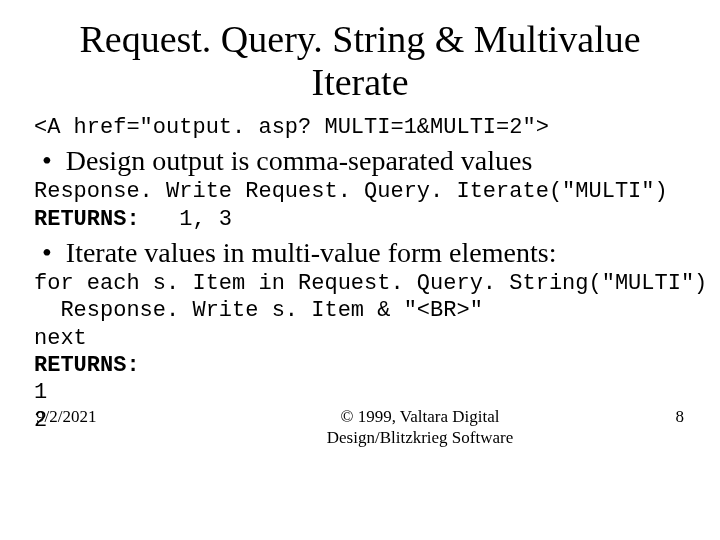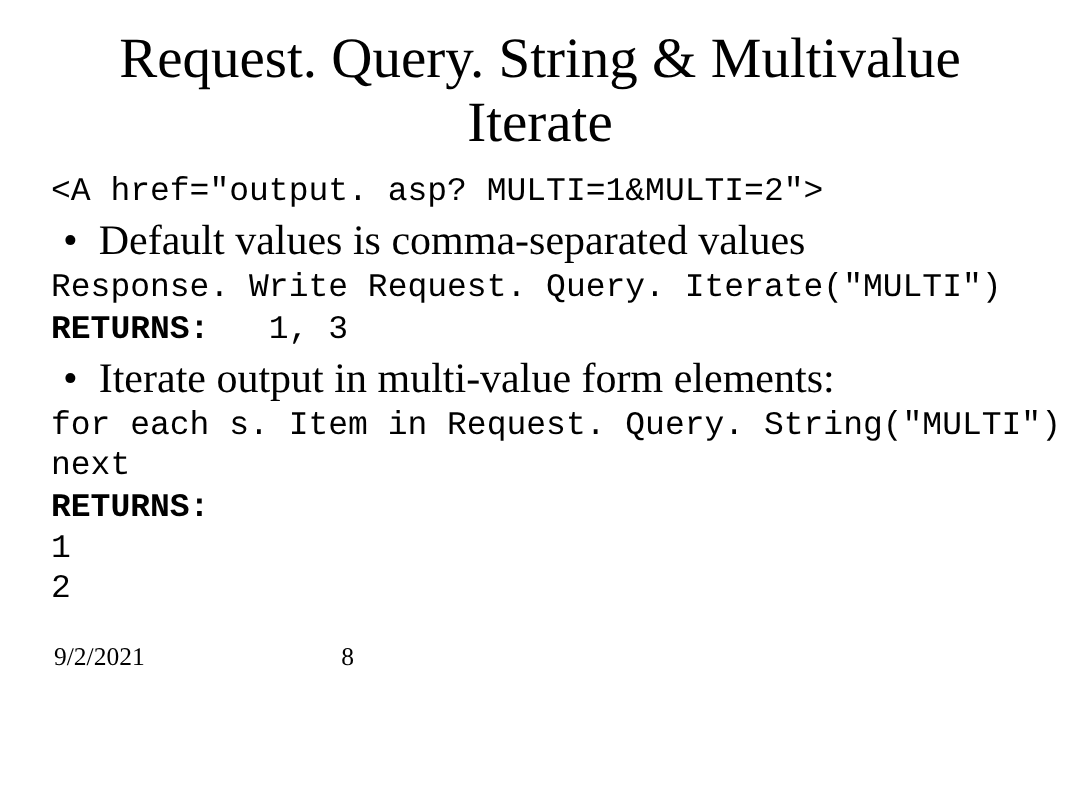--- a/index.html
+++ b/index.html
@@ -70,31 +70,36 @@
 
 <div class="slide">
 
   <div class="title">
     <span>Request. Query. String &amp; Multivalue</span><br>
     <span>Iterate</span>
   </div>
 
   <div class="code">&lt;A href="output. asp? MULTI=1&amp;MULTI=2"&gt;</div>
 
-  <div class="bullet">Default values is comma-separated values</div>
+  <div class="bullet">Design output is comma-separated values</div>
 
   <div class="code">Response. Write Request. Query. Iterate("MULTI")</div>
   <div class="returns"><b>RETURNS:</b><span>   1, 3</span></div>
 
-  <div class="bullet">Iterate output in multi-value form elements:</div>
+  <div class="bullet">Iterate values in multi-value form elements:</div>
 
   <div class="code">for each s. Item in Request. Query. String("MULTI")</div>
+  <div class="code">  Response. Write s. Item &amp; "&lt;BR&gt;"</div>
   <div class="code">next</div>
   <div class="returns"><b>RETURNS:</b></div>
   <div class="code">1</div>
   <div class="code">2</div>
 
   <div class="footer">
     <div class="date">9/2/2021</div>
+    <div class="center">
+      <span>© 1999, Valtara Digital</span><br>
+      <span>Design/Blitzkrieg Software</span>
+    </div>
     <div class="page">8</div>
   </div>
 
 </div>
 
 </body></html>

